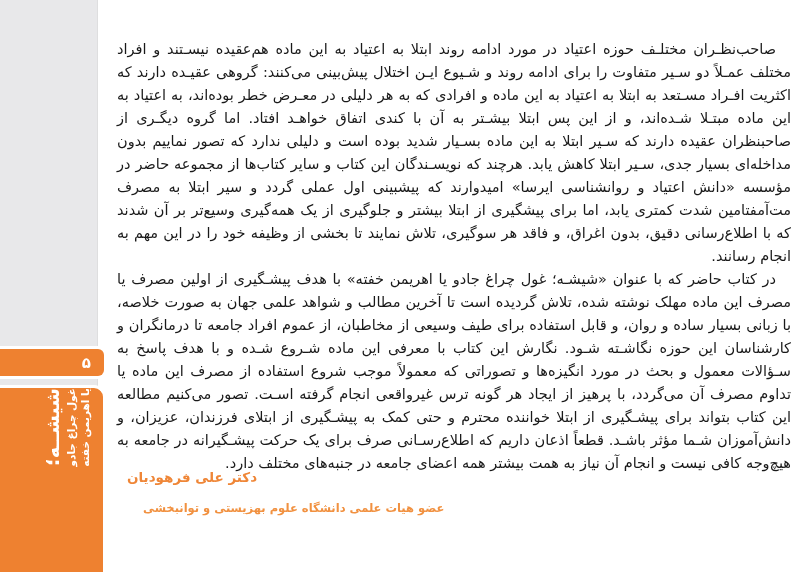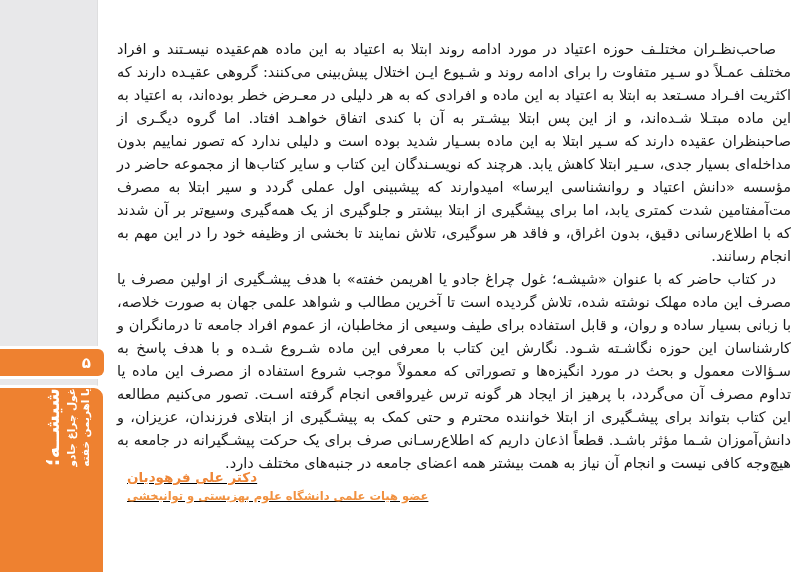--- a/index.html
+++ b/index.html
@@ -29,24 +29,23 @@
     letter-spacing: 0;
   }
   .text-col p { margin: 0; text-indent: 15px; }
   
   .author {
     position: absolute;
     left: 127px; top: 469px;
     direction: rtl;
     text-align: left;
     font-weight: bold;
-    text-decoration: underline;
   }
   .author-name  { font-size: 13.5px; color: #ef8637; margin: 0 0 4px 0; }
-  .author-affil { font-size: 11.5px; color: #f19140; margin: 0; text-align: center; }
+  .author-affil { font-size: 11.5px; color: #f19140; margin: 16px; text-align: center; }
   
   .page-tab {
     position: absolute;
     left: 0; top: 346px;
     width: 107px; height: 33px;
     background: #ee8130;
     border: 3px solid #ffffff;
     border-left: none;
     border-radius: 0 9px 9px 0;
     box-sizing: border-box;

